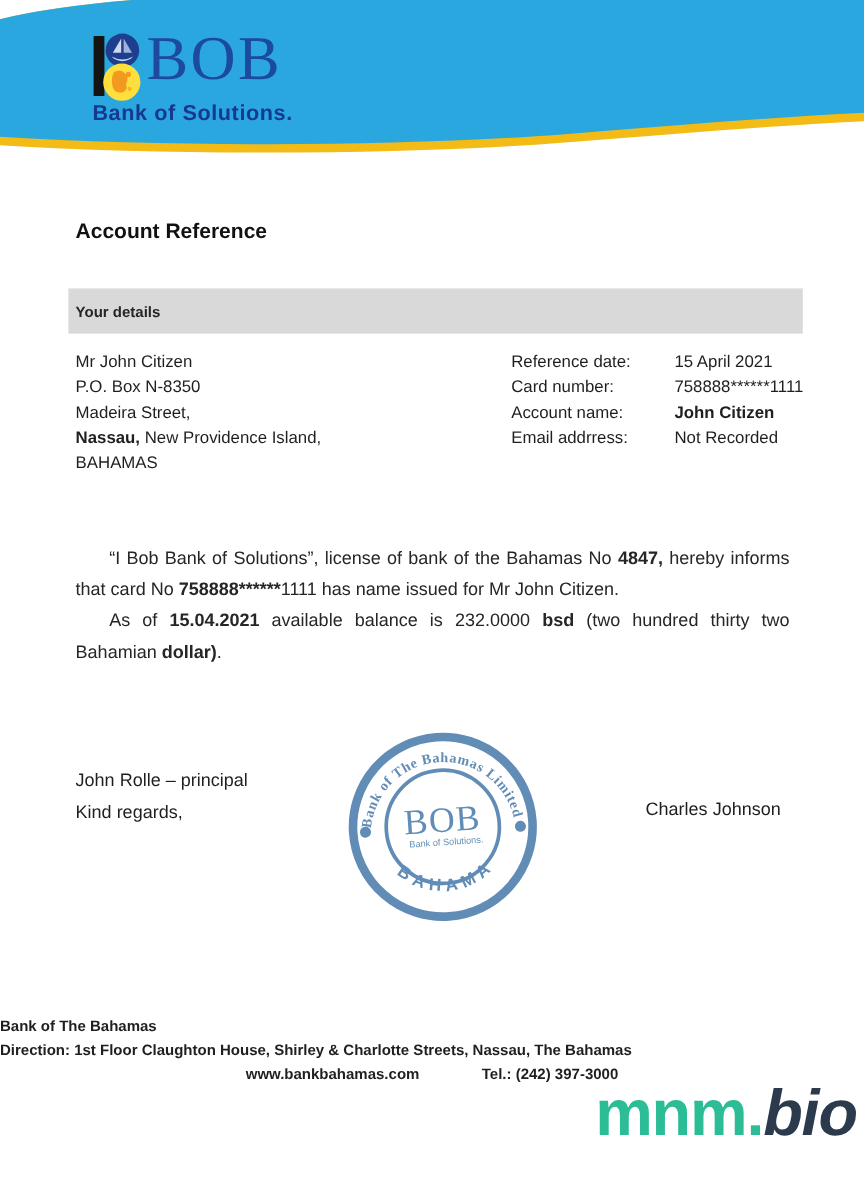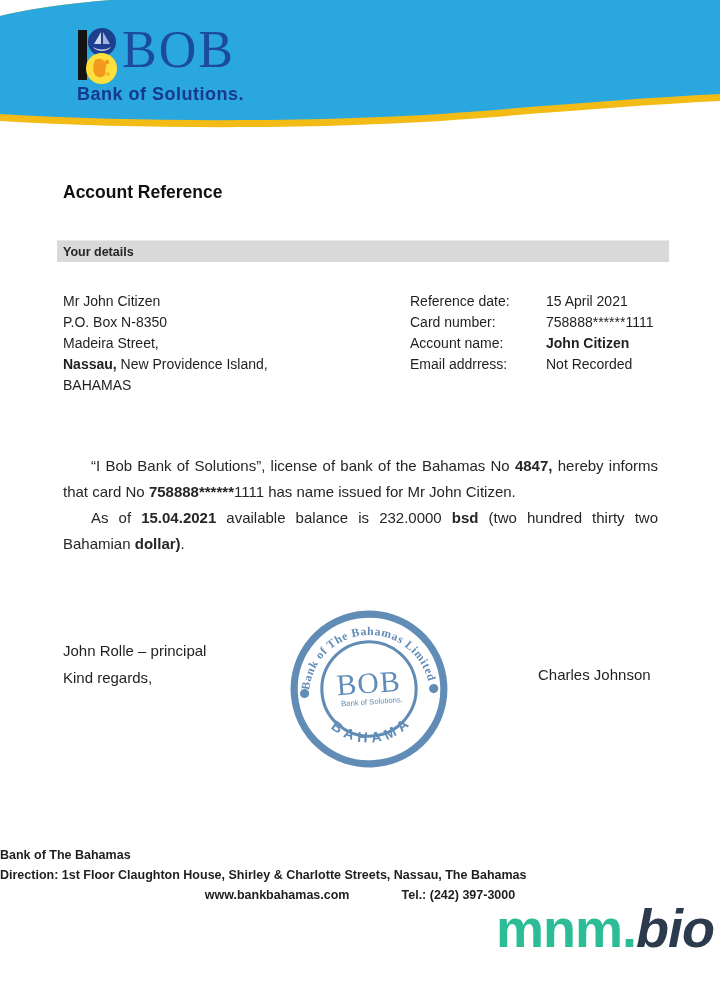--- a/index.html
+++ b/index.html
@@ -32,29 +32,29 @@
     position:absolute; left:77px; top:84px;
     font-size:18px; font-weight:bold; color:#16388f; letter-spacing:0.5px;
   }
 
   
   .doc-title {
     position:absolute; left:63px; top:182px;
     font-size:17.5px; font-weight:bold; color:#111111;
   }
   .section-bar {
-    position:absolute; left:57px; top:240px; width:612px; height:22px;
+    position:absolute; left:57px; top:240px; width:612px; height:38px;
     background:#d9d9d9; border-top:1px solid #e9e9e9;
     display:flex; align-items:center; padding-left:6px;
   }
   .section-bar span { font-size:12.5px; font-weight:bold; color:#262626; }
 
   .recipient { position:absolute; left:63px; top:291px; font-size:14px; line-height:21px; }
   .details   { position:absolute; left:410px; top:291px; font-size:14px; line-height:21px; }
-  .details-row { display:flex; }
+  .details-row { display:flex;margin-left:16px; }
   .details-label { width:136px; }
   .b { font-weight:bold; }
 
   .body-text {
     position:absolute; left:63px; top:453px; width:595px;
     font-size:15px; line-height:26px; text-align:justify; color:#262626;
   }
   .body-text p { text-indent:28px; }
 
   .closing { position:absolute; left:63px; top:637px; font-size:15px; line-height:27px; }

